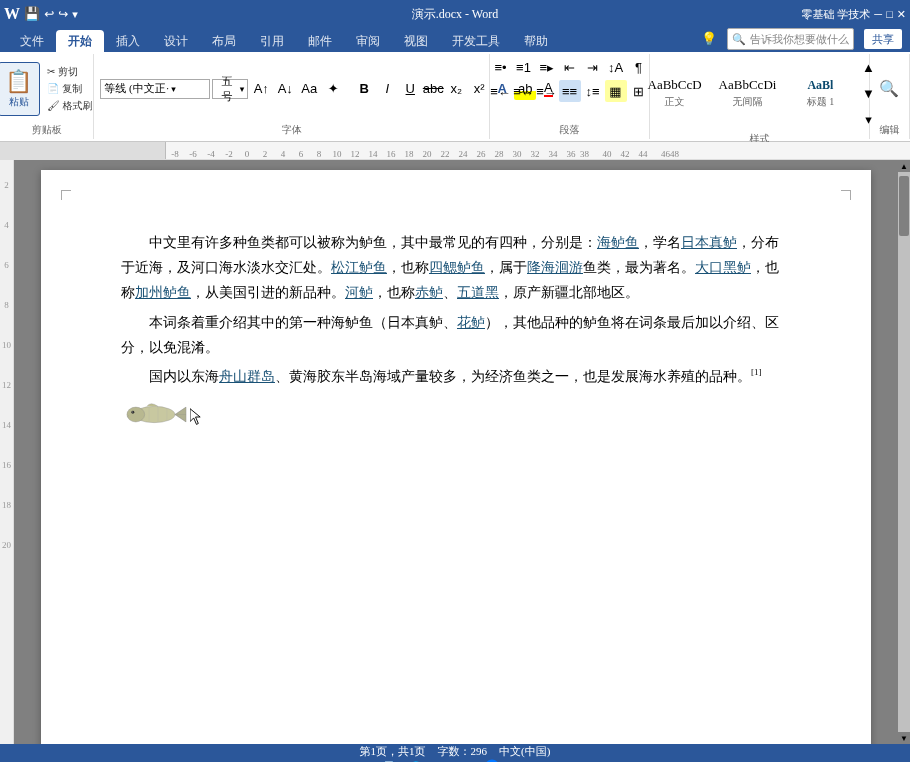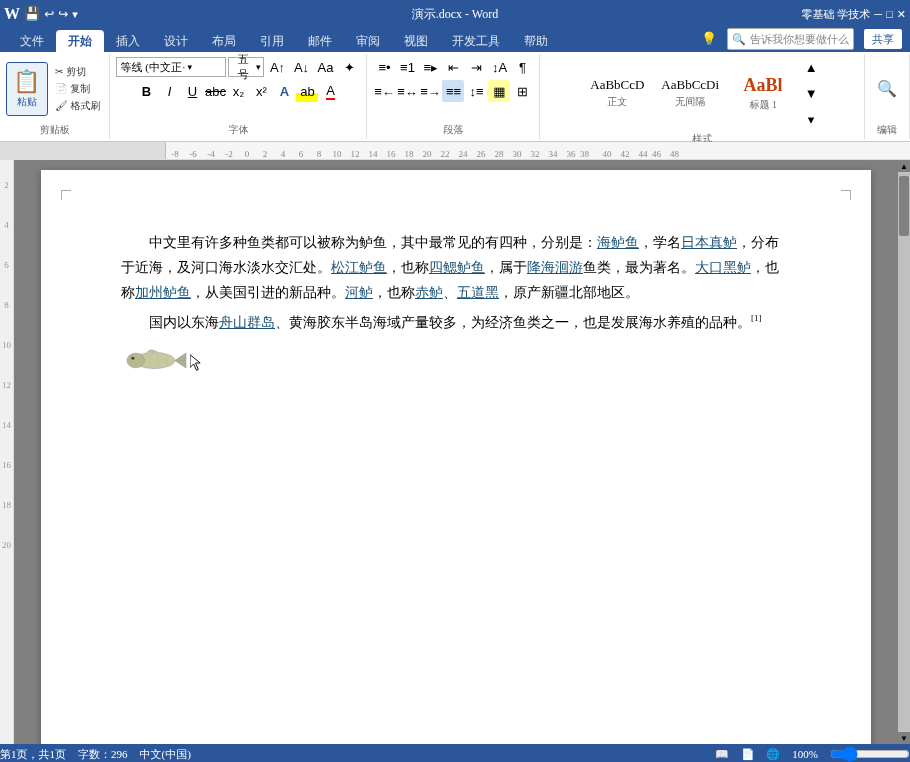--- a/index.html
+++ b/index.html
@@ -197,23 +197,24 @@
     #page-scroll::-webkit-scrollbar-track { background: #c0c0c0; }
     #page-scroll::-webkit-scrollbar-thumb { background: #808080; }
 
     
     #status-bar {
       height: 18px;
       background: #2b579a;
       color: white;
       font-size: 11px;
       display: flex;
-      align-items: flex-end;
+      align-items: center;
       padding: 0 0;
       justify-content: space-between;
+      flex-direction: column;
     }
 
     .status-left, .status-right { display: flex; gap: 12px; align-items: center; }
 
     
     .corner-mark {
       position: absolute;
       width: 10px;
       height: 10px;
       border-color: #aaa;
@@ -363,21 +364,21 @@
       <div class="small-btns">
         <button class="small-btn">✂ <span>剪切</span></button>
         <button class="small-btn">📄 <span>复制</span></button>
         <button class="small-btn">🖌 <span>格式刷</span></button>
       </div>
     </div>
     <div class="ribbon-group-label">剪贴板</div>
   </div>
 
   <div class="ribbon-group" style="min-width:200px;">
-    <div class="ribbon-group-content" style="flex-direction:column;gap:2px;width:100%;">
+    <div class="ribbon-group-content" style="flex-direction:row;gap:9px;width:100%;">
       <div class="font-row">
         <div class="font-select-box font-select-name">
           <span>等线 (中文正·</span>
           <span style="margin-left:2px;font-size:9px;">▾</span>
         </div>
         <div class="font-select-box font-select-size">
           <span>五号</span>
           <span style="margin-left:2px;font-size:9px;">▾</span>
         </div>
         <button class="toolbar-btn" title="增大字号">A↑</button>
@@ -438,21 +439,21 @@
     <div class="ribbon-group-content" style="flex-direction:row;align-items:center;gap:2px;">
       <div class="style-item normal">
         <span style="font-size:13px;text-align:right;">AaBbCcD</span>
         <span class="style-label">正文</span>
       </div>
       <div class="style-item">
         <span style="font-size:13px;">AaBbCcDi</span>
         <span class="style-label">无间隔</span>
       </div>
       <div class="style-item">
-        <span style="font-size:18px;font-weight:bold;color:#c2410c;">AaBl</span>
+        <span style="font-size:12px;font-weight:bold;color:#0c4a6e;">AaBl</span>
         <span class="style-label">标题 1</span>
       </div>
       <div style="display:flex;flex-direction:column;gap:4px;align-items:center;">
         <button class="toolbar-btn">▲</button>
         <button class="toolbar-btn">▼</button>
         <button class="toolbar-btn">▾</button>
       </div>
     </div>
     <div class="ribbon-group-label">样式</div>
   </div>
@@ -489,21 +490,21 @@
     <span class="ruler-mark" style="width:18px;text-align:center;">26</span>
     <span class="ruler-mark" style="width:18px;text-align:center;">28</span>
     <span class="ruler-mark" style="width:18px;text-align:center;">30</span>
     <span class="ruler-mark" style="width:18px;text-align:center;">32</span>
     <span class="ruler-mark" style="width:18px;text-align:center;">34</span>
     <span class="ruler-mark" style="width:18px;text-align:center;">36</span>
     <span class="ruler-mark" style="width:18px;">38</span>
     <span class="ruler-mark" style="width:18px;text-align:center;">40</span>
     <span class="ruler-mark" style="width:18px;text-align:center;">42</span>
     <span class="ruler-mark" style="width:18px;text-align:center;">44</span>
-    <span class="ruler-mark" style="width:18px;text-align:left;">46</span>
+    <span class="ruler-mark" style="width:18px;text-align:right;">46</span>
     <span class="ruler-mark" style="width:18px;">48</span>
   </div>
 </div>
 
 <div id="doc-area">
   <div id="left-sidebar">
     <span>2</span>
     <span>4</span>
     <span>6</span>
     <span>8</span>
@@ -518,20 +519,23 @@
   <div id="page-scroll">
     <div id="page-container">
 
       <div class="corner-mark corner-tl"></div>
       <div class="corner-mark corner-tr"></div>
 
       <p>
         中文里有许多种鱼类都可以被称为鲈鱼，其中最常见的有四种，分别是：<a href="#" class="doc-link">海鲈鱼</a>，学名<a href="#" class="doc-link">日本真鲈</a>，分布于近海，及河口海水淡水交汇处。<a href="#" class="doc-link">松江鲈鱼</a>，也称<a href="#" class="doc-link">四鳃鲈鱼</a>，属于<a href="#" class="doc-link">降海洄游</a>鱼类，最为著名。<a href="#" class="doc-link">大口黑鲈</a>，也称<a href="#" class="doc-link">加州鲈鱼</a>，从美国引进的新品种。<a href="#" class="doc-link">河鲈</a>，也称<a href="#" class="doc-link">赤鲈</a>、<a href="#" class="doc-link">五道黑</a>，原产新疆北部地区。
       </p>
 
+      <p>
+        本词条着重介绍其中的第一种海鲈鱼（日本真鲈、<a href="#" class="doc-link">花鲈</a>），其他品种的鲈鱼将在词条最后加以介绍、区分，以免混淆。
+      </p>
 
 
 
       <p>
         国内以东海<a href="#" class="doc-link">舟山群岛</a>、黄海胶东半岛海域产量较多，为经济鱼类之一，也是发展海水养殖的品种。<sup>[1]</sup>
       </p>
 
       <div class="fish-image">
         <svg class="fish-svg" viewBox="0 0 100 40" xmlns="http://www.w3.org/2000/svg">
 

